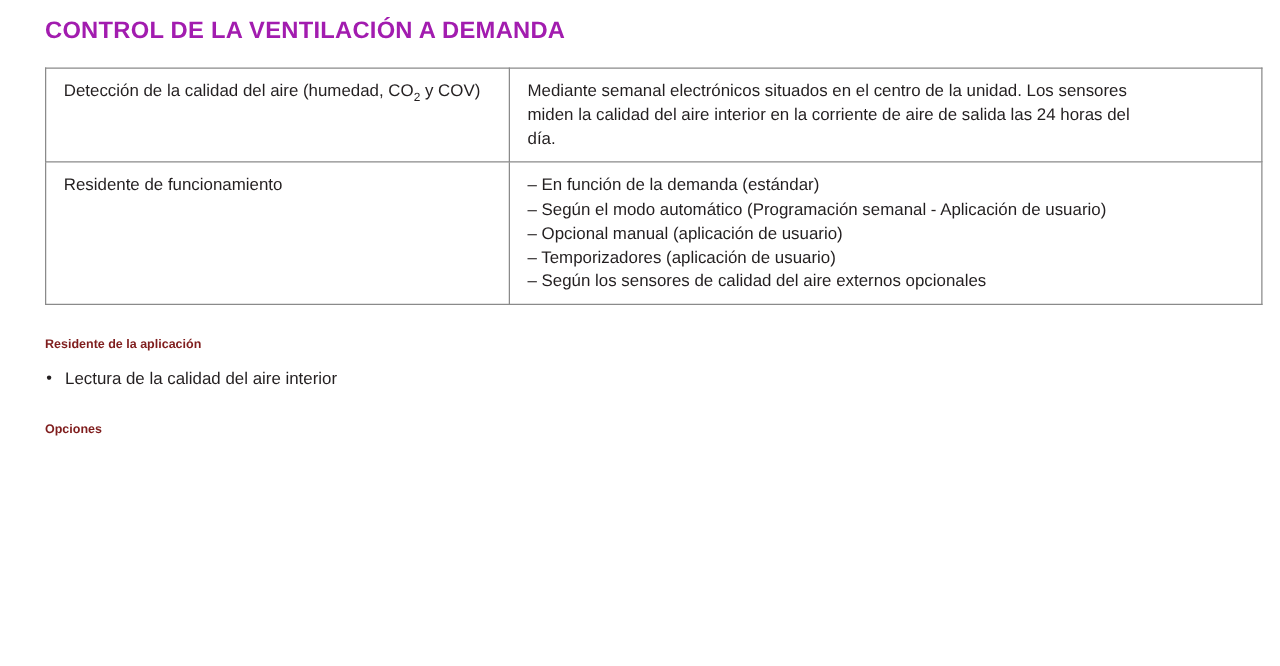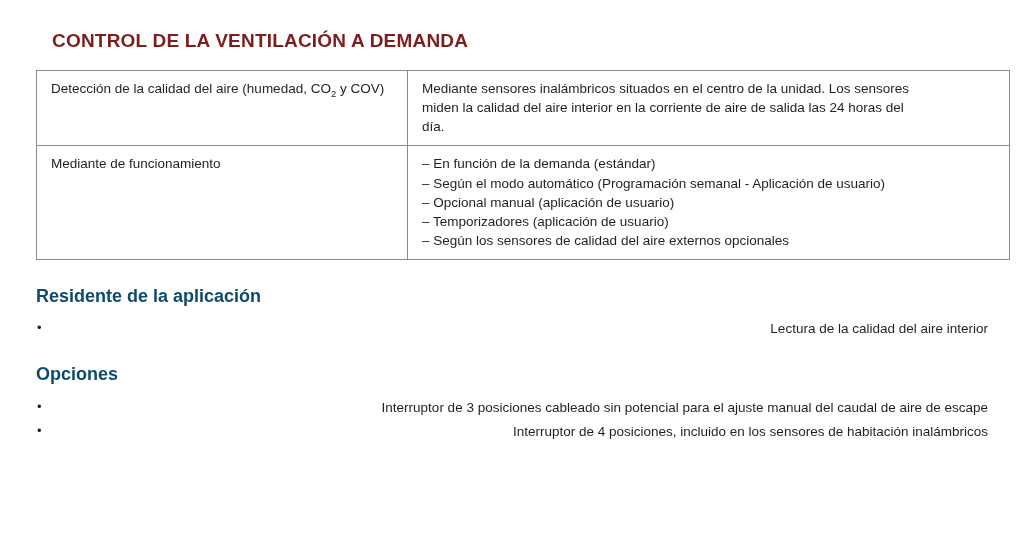--- a/index.html
+++ b/index.html
@@ -18,22 +18,22 @@
     position: relative;
     width: 1024px;
     height: 533px;
     box-sizing: border-box;
     padding: 0 36px;
   }
   .section-title {
     font-size: 19px;
     font-weight: bold;
     letter-spacing: 0.2px;
-    color: #7f1d1d;
-    margin: 16px;
+    color: #a21caf;
+    margin: 0;
     padding-top: 14px;
     padding-bottom: 0;
   }
   .spec-table {
     margin-top: 18px;
     width: 919px;
     border-collapse: collapse;
     table-layout: fixed;
   }
   .spec-table td {
@@ -59,32 +59,31 @@
     vertical-align: sub;
   }
   .op-title {
     font-size: 19px;
     font-weight: bold;
     letter-spacing: 0.2px;
     margin: 0;
     padding-top: 44px;
   }
   .sub-head {
-    font-size: 18px;
+    font-size: 10px;
     font-weight: bold;
-    color: #0c4a6e;
+    color: #7f1d1d;
     margin: 0;
     padding-top: 26px;
   }
   ul.bullets {
     list-style: none;
     margin: 0;
     padding: 0;
     padding-top: 11px;
-    text-align: right;
   }
   ul.bullets li {
     position: relative;
     font-size: 13.5px;
     line-height: 1.64;
     color: #231f20;
     padding-left: 16px;
   }
   ul.bullets li::before {
     content: "\2022";
@@ -108,43 +107,39 @@
 
   <h1 class="section-title">CONTROL DE LA VENTILACIÓN A DEMANDA</h1>
 
   <table class="spec-table">
     <tbody>
       <tr>
         <td class="col-label">
           <span>Detección de la calidad del aire (humedad, CO</span><span class="sub">2</span><span> y COV)</span>
         </td>
         <td class="col-value">
-          <span class="val-line">Mediante sensores inalámbricos situados en el centro de la unidad. Los sensores</span>
+          <span class="val-line">Mediante semanal electrónicos situados en el centro de la unidad. Los sensores</span>
           <span class="val-line">miden la calidad del aire interior en la corriente de aire de salida las 24 horas del</span>
           <span class="val-line">día.</span>
         </td>
       </tr>
       <tr>
-        <td class="col-label">Mediante de funcionamiento</td>
+        <td class="col-label">Residente de funcionamiento</td>
         <td class="col-value">
           <span class="val-line">– En función de la demanda (estándar)</span>
           <span class="val-line">– Según el modo automático (Programación semanal - Aplicación de usuario)</span>
           <span class="val-line">– Opcional manual (aplicación de usuario)</span>
           <span class="val-line">– Temporizadores (aplicación de usuario)</span>
           <span class="val-line">– Según los sensores de calidad del aire externos opcionales</span>
         </td>
       </tr>
     </tbody>
   </table>
 
 
   <h3 class="sub-head">Residente de la aplicación</h3>
   <ul class="bullets">
     <li>Lectura de la calidad del aire interior</li>
   </ul>
 
   <h3 class="sub-head gap-opcional">Opciones</h3>
-  <ul class="bullets wide">
-    <li>Interruptor de 3 posiciones cableado sin potencial para el ajuste manual del caudal de aire de escape</li>
-    <li>Interruptor de 4 posiciones, incluido en los sensores de habitación inalámbricos</li>
-  </ul>
 
 </div>
 
 </body></html>

